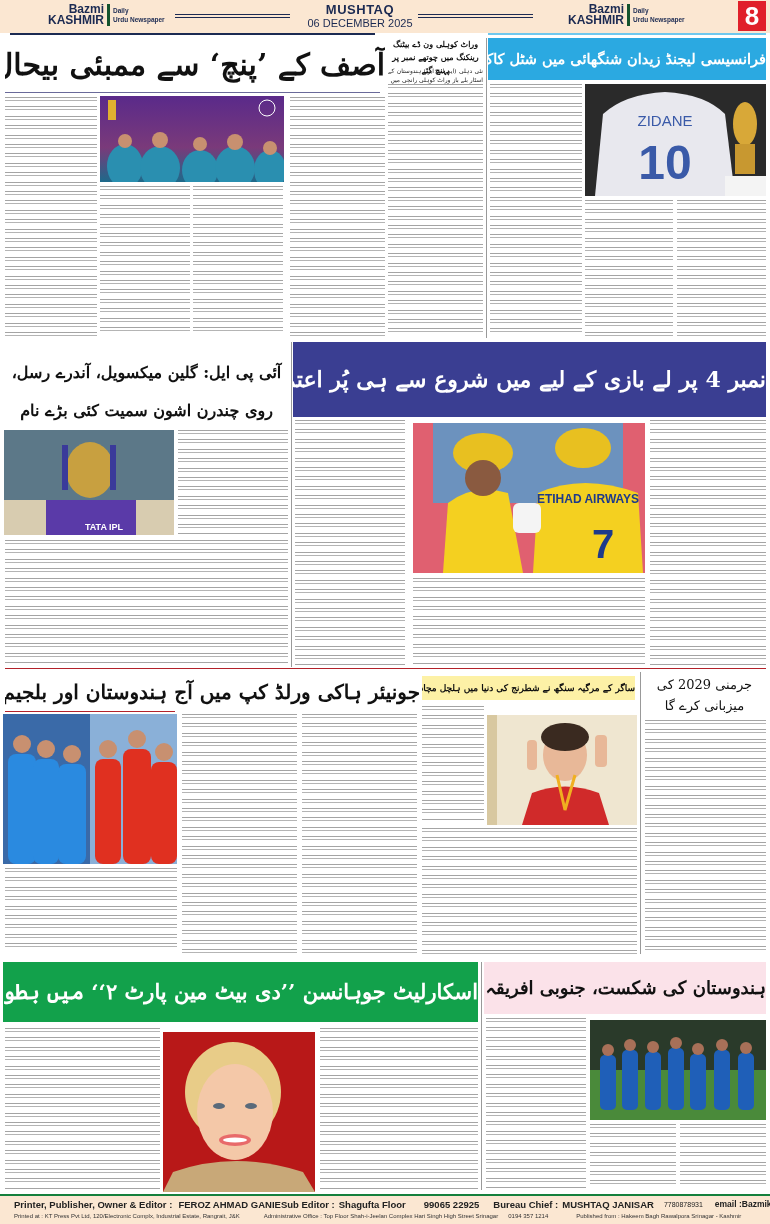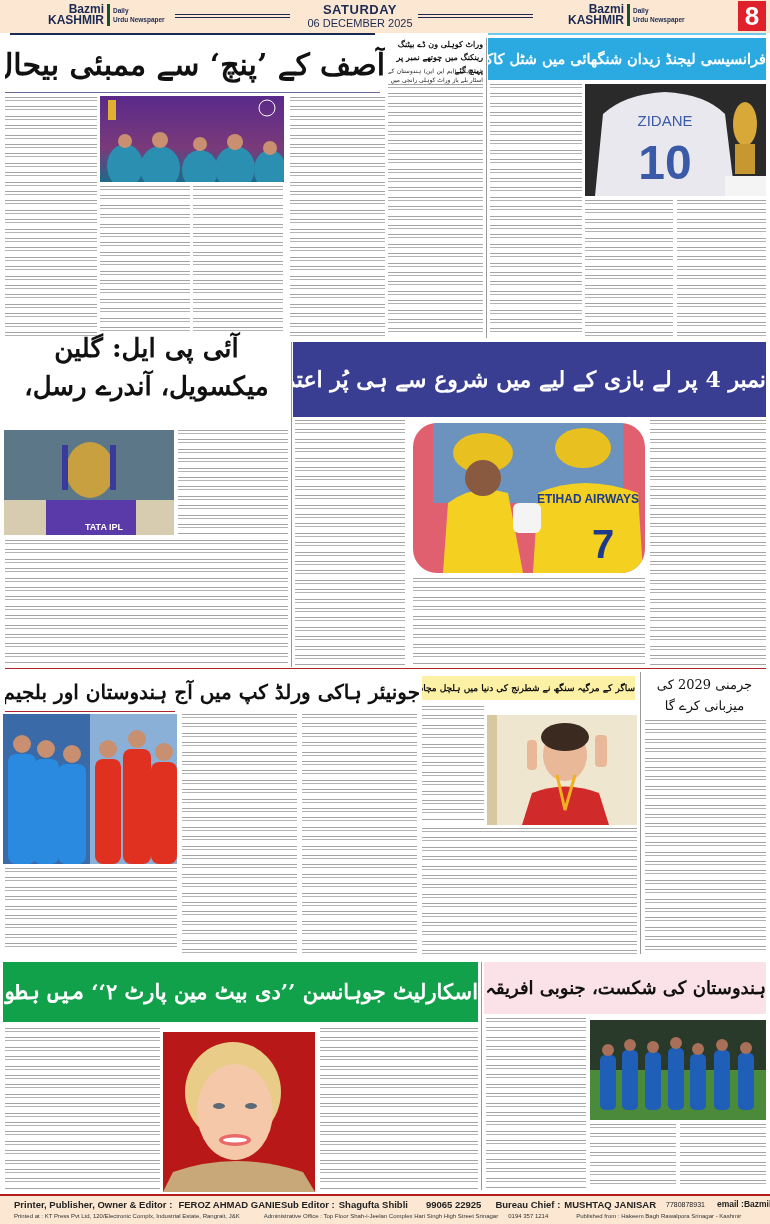--- a/index.html
+++ b/index.html
@@ -37,42 +37,42 @@
   .lines { width: 100%; height: 100%;
     background-image: repeating-linear-gradient(to bottom, #5a5a5a 0px, #5a5a5a 1px, transparent 1px, transparent 3px, #777 3px, #777 4px, transparent 4px, transparent 9.4px);
     opacity: 0.55; }
 
   .photo { overflow: hidden; }
   .vr { width: 1px; background: #999; }
   .hr { height: 1px; background: #999; }
   .hr-red { height: 2px; background: #b3222a; }
 
   
-  .footer { left: 0; top: 1194px; width: 770px; height: 30px; background: #fbe7d2; border-top: 2px solid #b91c1c; font-family: "Liberation Sans", sans-serif; }
+  .footer { left: 0; top: 1194px; width: 770px; height: 30px; background: #fbe7d2; border-top: 2px solid #15803d; font-family: "Liberation Sans", sans-serif; }
   .f-row1 { position: absolute; top: 3px; left: 14px; right: 8px; font-size: 9.5px; font-weight: bold; color: #222; display: flex; gap: 0; white-space: nowrap; }
   .f-row2 { position: absolute; top: 17px; left: 14px; right: 8px; font-size: 6px; color: #333; display: flex; white-space: nowrap; }
   .f-row1 span, .f-row2 span { display: inline-block; }
 </style>
 </head>
 <body>
 
 <div class="abs masthead">
   <div class="abs brand" style="left:48px; top:4px;">
     <div class="brand-name">
       <span class="big">Bazmi</span>
       <span class="big">KASHMIR</span>
     </div>
     <div class="brand-tag">
       <div>Daily</div>
       <div>Urdu Newspaper</div>
     </div>
   </div>
   <div class="abs rule-double" style="left:175px; top:14px; width:115px;"></div>
   <div class="abs dateblock" style="left:300px; top:3px; width:120px;">
-    <div class="day">SATURDAY</div>
+    <div class="day">MUSHTAQ</div>
     <div class="date">06 DECEMBER 2025</div>
   </div>
   <div class="abs rule-double" style="left:418px; top:14px; width:115px;"></div>
   <div class="abs brand" style="left:568px; top:4px;">
     <div class="brand-name">
       <span class="big">Bazmi</span>
       <span class="big">KASHMIR</span>
     </div>
     <div class="brand-tag">
       <div>Daily</div>
@@ -121,21 +121,21 @@
 <div class="abs col" style="left:100px; top:186px; width:90px; height:150px;">
     <div class="lines"></div>
   </div>
 <div class="abs col" style="left:193px; top:186px; width:90px; height:150px;">
     <div class="lines"></div>
   </div>
 <div class="abs col" style="left:290px; top:97px; width:95px; height:240px;">
     <div class="lines"></div>
   </div>
 
-<div class="abs urdu" style="left:388px; top:38px; width:95px; text-align:right; font-size:8px; line-height:13px; font-weight:bold;">
+<div class="abs urdu" style="left:388px; top:38px; width:95px; text-align:center; font-size:8px; line-height:13px; font-weight:bold;">
   <div>وراٹ کوہلی ون ڈے بیٹنگ</div>
   <div>رینکنگ میں چوتھے نمبر پر پہنچ گئے</div>
 </div>
 <div class="abs col" style="left:388px; top:66px; width:95px; height:272px;">
   <div class="urdu" style="font-size:6px; line-height:9px; color:#222;">نئی دہلی (ایم این این) ہندوستان کے اسٹار بلے باز وراٹ کوہلی رانچی میں</div>
   <div class="lines" style="height:260px;"></div>
 </div>
 <div class="abs vr" style="left:486px; top:38px; height:300px;"></div>
 
 <div class="abs urdu hl banner-cyan" style="left:488px; top:38px; width:278px; height:42px; font-size:14.5px; line-height:42px;">فرانسیسی لیجنڈ زیدان شنگھائی میں شٹل کاک کھیلتے ہوئے نظر آئے</div>
@@ -153,21 +153,21 @@
     <rect x="140" y="92" width="41" height="20" fill="#f4f4f4"></rect>
   </svg>
 </div>
 <div class="abs col" style="left:585px; top:200px; width:88px; height:138px;">
     <div class="lines"></div>
   </div>
 <div class="abs col" style="left:677px; top:200px; width:89px; height:138px;">
     <div class="lines"></div>
   </div>
 
-<div class="abs urdu hl hl-black" style="left:5px; top:329px; width:283px; height:80px; font-size:26px; line-height:38px; white-space:normal;">
+<div class="abs urdu hl hl-black" style="left:5px; top:354px; width:283px; height:80px; font-size:16px; line-height:38px; white-space:normal;">
   <div>آئی پی ایل: گلین میکسویل، آندرے رسل،</div>
   <div>روی چندرن اشون سمیت کئی بڑے نام غائب</div>
 </div>
 <div class="abs photo" style="left:4px; top:430px; width:170px; height:105px;">
   <svg width="170" height="105" viewBox="0 0 170 105">
     <rect width="170" height="70" fill="#5c7888"></rect>
     <rect y="70" width="170" height="35" fill="#d8ccb0"></rect>
     <rect x="42" y="70" width="90" height="35" fill="#5a3aa8"></rect>
     <ellipse cx="86" cy="40" rx="24" ry="28" fill="#c8a040"></ellipse>
     <rect x="58" y="15" width="6" height="45" fill="#3a3a9a"></rect>
@@ -180,21 +180,21 @@
   </div>
 <div class="abs col" style="left:5px; top:540px; width:283px; height:125px;">
     <div class="lines"></div>
   </div>
 <div class="abs vr" style="left:291px; top:342px; height:325px;"></div>
 
 <div class="abs urdu hl banner-blue" style="left:293px; top:342px; width:473px; height:75px; font-size:22px; line-height:75px;">نمبر 4 پر لے بازی کے لیے میں شروع سے ہی پُر اعتماد تھا: رتوراج گائیکواڑ</div>
 <div class="abs col" style="left:295px; top:420px; width:110px; height:245px;">
     <div class="lines"></div>
   </div>
-<div class="abs photo" style="left:413px; top:423px; width:232px; height:150px;border-radius:24px;">
+<div class="abs photo" style="left:413px; top:423px; width:232px; height:150px;">
   <svg width="232" height="150" viewBox="0 0 232 150">
     <rect width="232" height="150" fill="#e06070"></rect>
     <rect x="20" y="0" width="190" height="80" fill="#3aa8e0" opacity="0.7"></rect>
     <path d="M30 150 L35 80 Q60 60 95 70 L110 150 Z" fill="#f4d020"></path>
     <ellipse cx="70" cy="30" rx="30" ry="20" fill="#e8c020"></ellipse>
     <ellipse cx="70" cy="55" rx="18" ry="18" fill="#8a5a40"></ellipse>
     <path d="M120 150 L125 70 Q170 50 225 70 L230 150 Z" fill="#f4d020"></path>
     <ellipse cx="170" cy="25" rx="28" ry="20" fill="#e8c020"></ellipse>
     <text x="175" y="80" font-family="Liberation Sans, sans-serif" font-size="12" font-weight="bold" fill="#1e3a8a" text-anchor="middle">ETIHAD AIRWAYS</text>
     <text x="190" y="135" font-family="Liberation Sans, sans-serif" font-size="40" font-weight="bold" fill="#1e3a8a" text-anchor="middle">7</text>
@@ -329,21 +329,21 @@
   </div>
 <div class="abs col" style="left:680px; top:1124px; width:86px; height:66px;">
     <div class="lines"></div>
   </div>
 
 <div class="abs footer">
   <div class="f-row1">
     <span>Printer, Publisher, Owner &amp; Editor :</span>
     <span style="margin-left:6px;">FEROZ AHMAD GANIE</span>
     <span style="">Sub Editor :</span>
-    <span style="margin-left:4px;">Shagufta Shibli</span>
+    <span style="margin-left:4px;">Shagufta Floor</span>
     <span style="margin-left:18px;">99065 22925</span>
     <span style="margin-left:14px;">Bureau Chief :</span>
     <span style="margin-left:4px;text-align:center;">MUSHTAQ JANISAR</span>
     <span style="margin-left:10px; font-size:7px; font-weight:normal; padding-top:2px;">7780878931</span>
     <span style="margin-left:12px; font-size:8.5px;text-align:center;">email :</span>
     <span style="font-size:8.5px;">Bazmikashmir09@gmail.com</span>
   </div>
   <div class="f-row2">
     <span>Printed at : KT Press Pvt Ltd, 120/Electronic Complx, Industrial Estate, Rangrait, J&amp;K</span>
     <span style="margin-left:24px;">Administrative Office : Top Floor Shah-i-Jeelan Complex Hari Singh High Street Srinagar</span>

